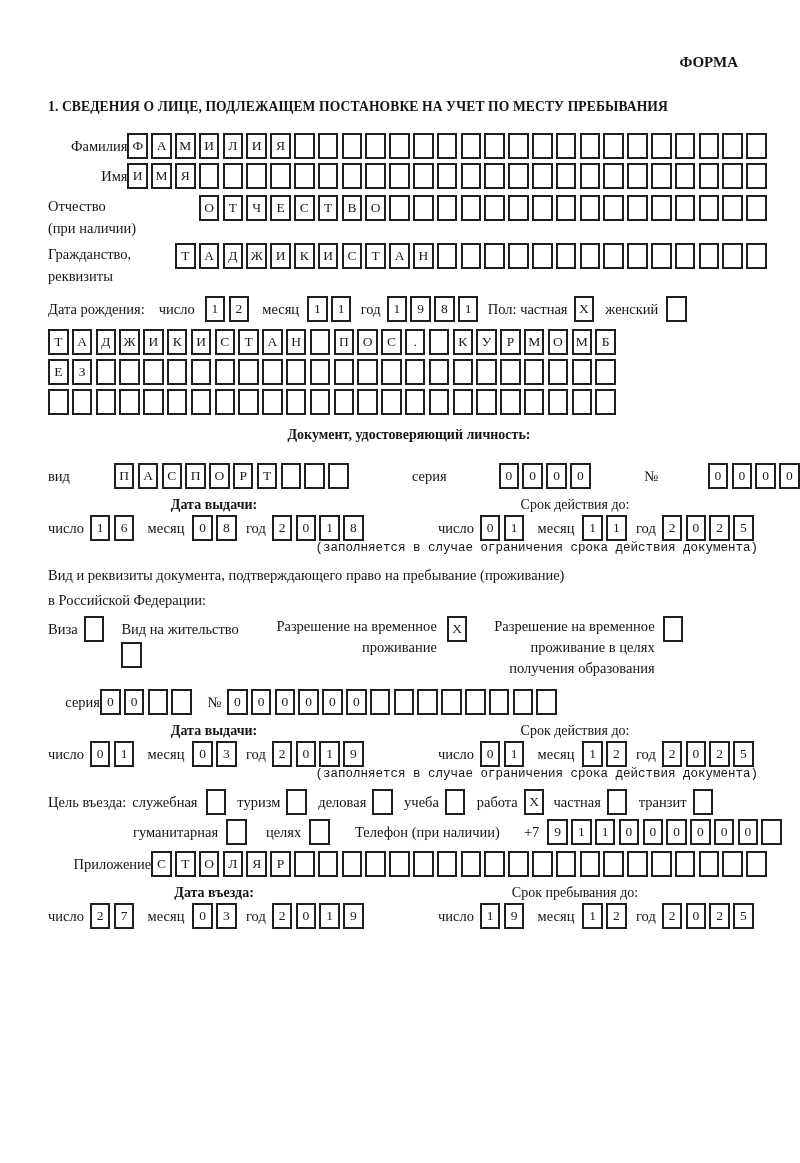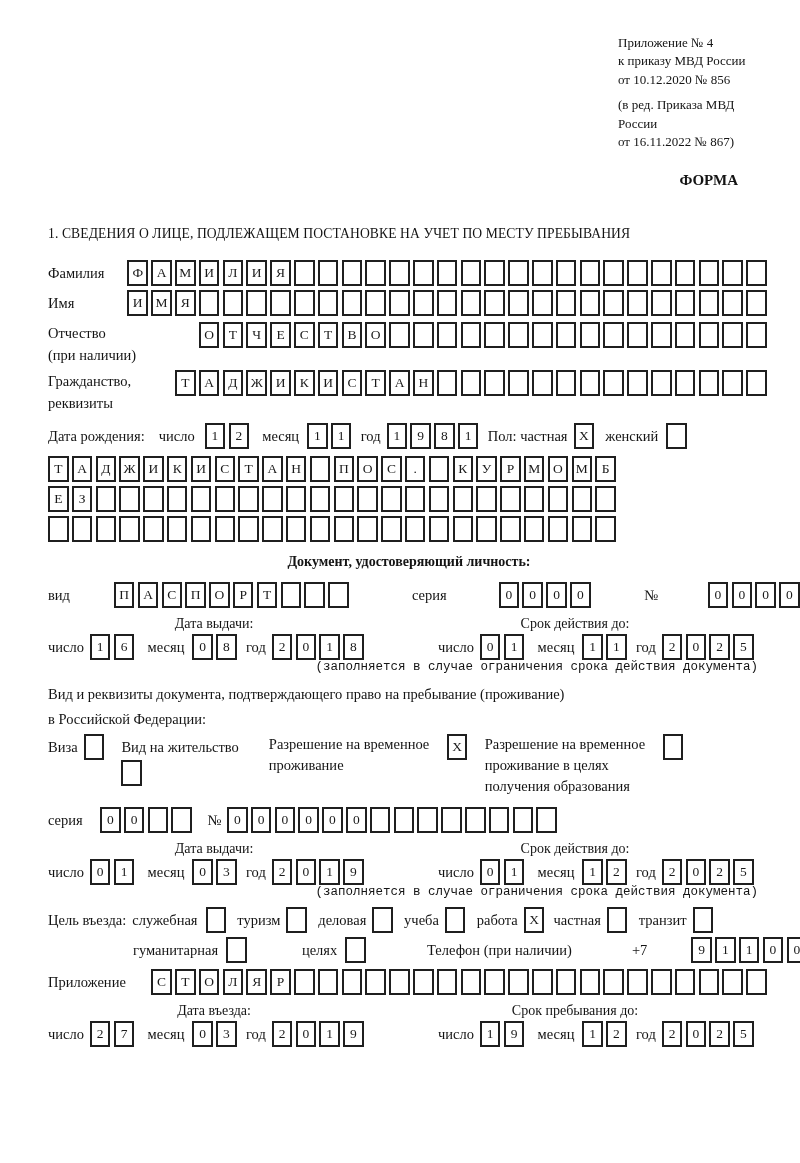--- a/index.html
+++ b/index.html
@@ -19,58 +19,49 @@
     font-family:"Liberation Serif", serif; color:#1a1a1a; flex:0 0 auto;
   }
 
   .top-right { margin-left:570px; font-size:13px; line-height:1.42; }
   .top-right .part2 { margin-top:7px; }
   .forma { text-align:right; padding-right:32px; font-weight:bold; font-size:15px; margin-top:20px; }
 
   .title { text-align:center; font-weight:bold; font-size:15.5px; line-height:1.55; margin-top:20px; padding-left:10px; }
   .blank-line { display:inline-block; width:56px; border-bottom:2px solid #3a3a3a; margin-left:10px; transform:translateY(-2px); }
 
-  .section-heading { font-weight:normal; font-size:13.6px; margin-top:37px; letter-spacing:0.1px; }
+  .section-heading { font-weight:bold; font-size:13.6px; margin-top:28px; letter-spacing:0.1px; }
 
   .row { display:flex; align-items:flex-start; margin-top:6px; }
-  .lbl { font-size:14.5px; line-height:26px; white-space:nowrap; }
+  .lbl { font-size:14.5px; line-height:26px; white-space:nowrap;text-align:right; }
   .lblblock { font-size:14.5px; line-height:22px; }
   .mr6{margin-right:6px;} .mr8{margin-right:8px;} .mr10{margin-right:10px;} .mr14{margin-right:14px;}
 
   .cellrows .cells { margin-bottom:4px; }
 
   .doc-heading { text-align:center; font-weight:bold; font-size:14px; margin-top:8px; }
 
   .date-headers { display:flex; font-size:14px; margin-top:8px; }
-  .dh-left { width:46%; text-align:center; }
+  .dh-left { width:46%; text-align:center;font-weight:bold; }
   .dh-right { width:54%; text-align:center; }
   .date-row { display:flex; margin-top:2px; }
   .date-left { width:355px; display:flex; }
   .date-right { display:flex; }
   .note { font-size:12.5px; text-align:right; padding-right:12px; margin-top:0;font-family:Liberation Mono, monospace; }
 
   .para { font-size:14.5px; line-height:1.75; margin-top:8px; }
 
   .opt { display:inline-flex; align-items:flex-start; }
-  .opt-label-multi { font-size:14.5px; line-height:21px; text-align:left; }
+  .opt-label-multi { font-size:14.5px; line-height:21px; text-align:right; }
 </style>
 </head>
 <body>
 
 <div class="page">
 
-  <div class="top-right">
-    <div>Приложение № 4</div>
-    <div>к приказу МВД России</div>
-    <div>от 10.12.2020 № 856</div>
-    <div class="part2">
-      <div>(в ред. Приказа МВД России</div>
-      <div>от 16.11.2022 № 867)</div>
-    </div>
-  </div>
 
   <div class="forma">ФОРМА</div>
 
 
   <div class="section-heading">1. СВЕДЕНИЯ О ЛИЦЕ, ПОДЛЕЖАЩЕМ ПОСТАНОВКЕ НА УЧЕТ ПО МЕСТУ ПРЕБЫВАНИЯ</div>
 
   <div class="row" style="margin-top:18px;">
     <div class="lbl" style="width:80px;">Фамилия</div>
     <div class="cells">
         <span class="cell">Ф</span>
@@ -310,21 +301,21 @@
           <span class="cell"></span>
           <span class="cell"></span>
           <span class="cell"></span>
           <span class="cell"></span>
         </div>
     </div>
   </div>
 
   <div class="doc-heading">Документ, удостоверяющий личность:</div>
 
-  <div class="row" style="margin-top:12px;gap:44px;">
+  <div class="row" style="margin-top:20px;gap:44px;">
     <span class="lbl" style="width:64px;">вид</span>
     <span class="cells" style="margin-right:16px;">
         <span class="cell">П</span>
         <span class="cell">А</span>
         <span class="cell">С</span>
         <span class="cell">П</span>
         <span class="cell">О</span>
         <span class="cell">Р</span>
         <span class="cell">Т</span>
         <span class="cell"></span>
@@ -544,21 +535,21 @@
         </span>
       </span>
     <span class="opt">
         <span class="lbl mr6">транзит</span>
         <span class="cells">
           <span class="cell"></span>
         </span>
       </span>
   </div>
 
-  <div class="row" style="margin-top:4px; padding-left:85px;gap:36px;">
+  <div class="row" style="margin-top:4px; padding-left:85px;">
     <span class="opt" style="margin-right:16px;">
         <span class="lbl mr8">гуманитарная</span>
         <span class="cells">
           <span class="cell"></span>
         </span>
       </span>
     <span class="opt" style="margin-right:22px;">
         <span class="lbl mr8">целях</span>
         <span class="cells">
           <span class="cell"></span>

